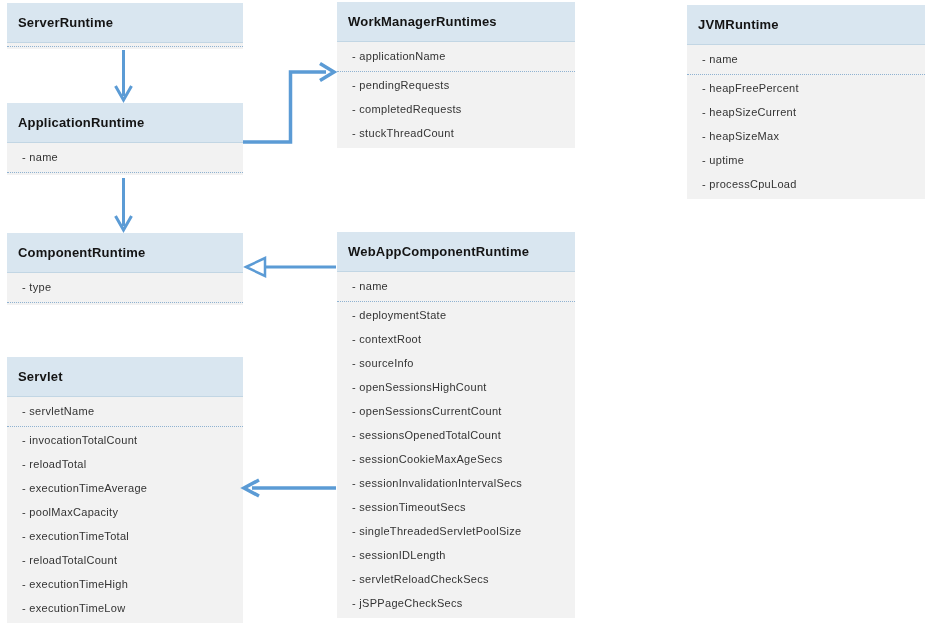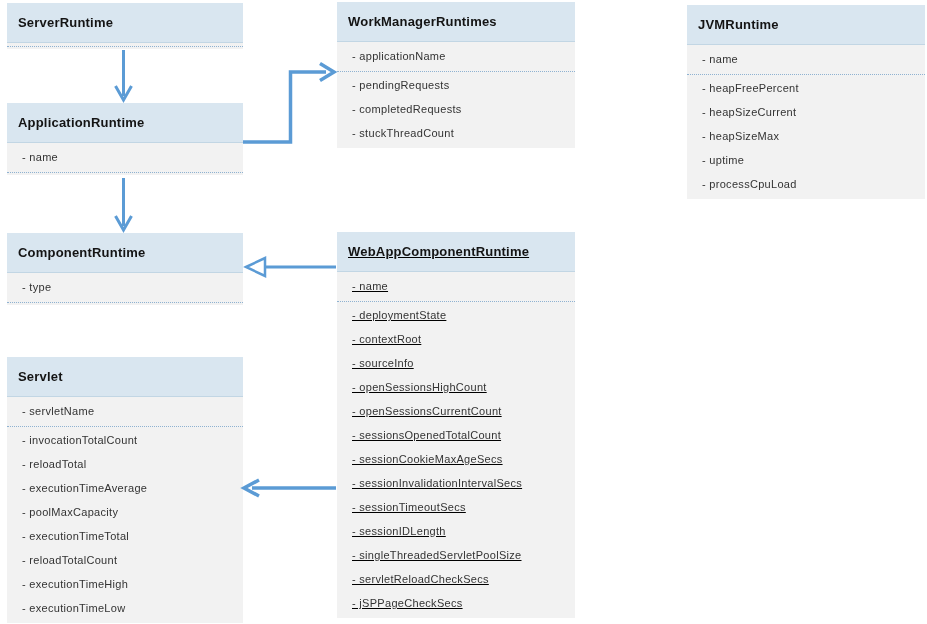--- a/index.html
+++ b/index.html
@@ -144,39 +144,39 @@
     <div class="uml-primary">
         <div class="attr-row">- applicationName</div>
       </div>
     <div class="uml-secondary">
         <div class="attr-row">- pendingRequests</div>
         <div class="attr-row">- completedRequests</div>
         <div class="attr-row">- stuckThreadCount</div>
       </div>
   </div>
 
-  <div class="uml-box" style="left:337px; top:232px; width:238px;text-decoration:underline;">
+  <div class="uml-box" style="left:337px; top:232px; width:238px;">
     <div class="uml-header">
         <span>WebAppComponentRuntime</span>
       </div>
     <div class="uml-primary">
         <div class="attr-row">- name</div>
       </div>
     <div class="uml-secondary">
         <div class="attr-row">- deploymentState</div>
         <div class="attr-row">- contextRoot</div>
         <div class="attr-row">- sourceInfo</div>
         <div class="attr-row">- openSessionsHighCount</div>
         <div class="attr-row">- openSessionsCurrentCount</div>
         <div class="attr-row">- sessionsOpenedTotalCount</div>
         <div class="attr-row">- sessionCookieMaxAgeSecs</div>
         <div class="attr-row">- sessionInvalidationIntervalSecs</div>
         <div class="attr-row">- sessionTimeoutSecs</div>
+        <div class="attr-row">- singleThreadedServletPoolSize</div>
         <div class="attr-row">- sessionIDLength</div>
-        <div class="attr-row">- singleThreadedServletPoolSize</div>
         <div class="attr-row">- servletReloadCheckSecs</div>
         <div class="attr-row">- jSPPageCheckSecs</div>
       </div>
   </div>
 
   <div class="uml-box" style="left:687px; top:5px; width:238px;">
     <div class="uml-header">
         <span>JVMRuntime</span>
       </div>
     <div class="uml-primary">

